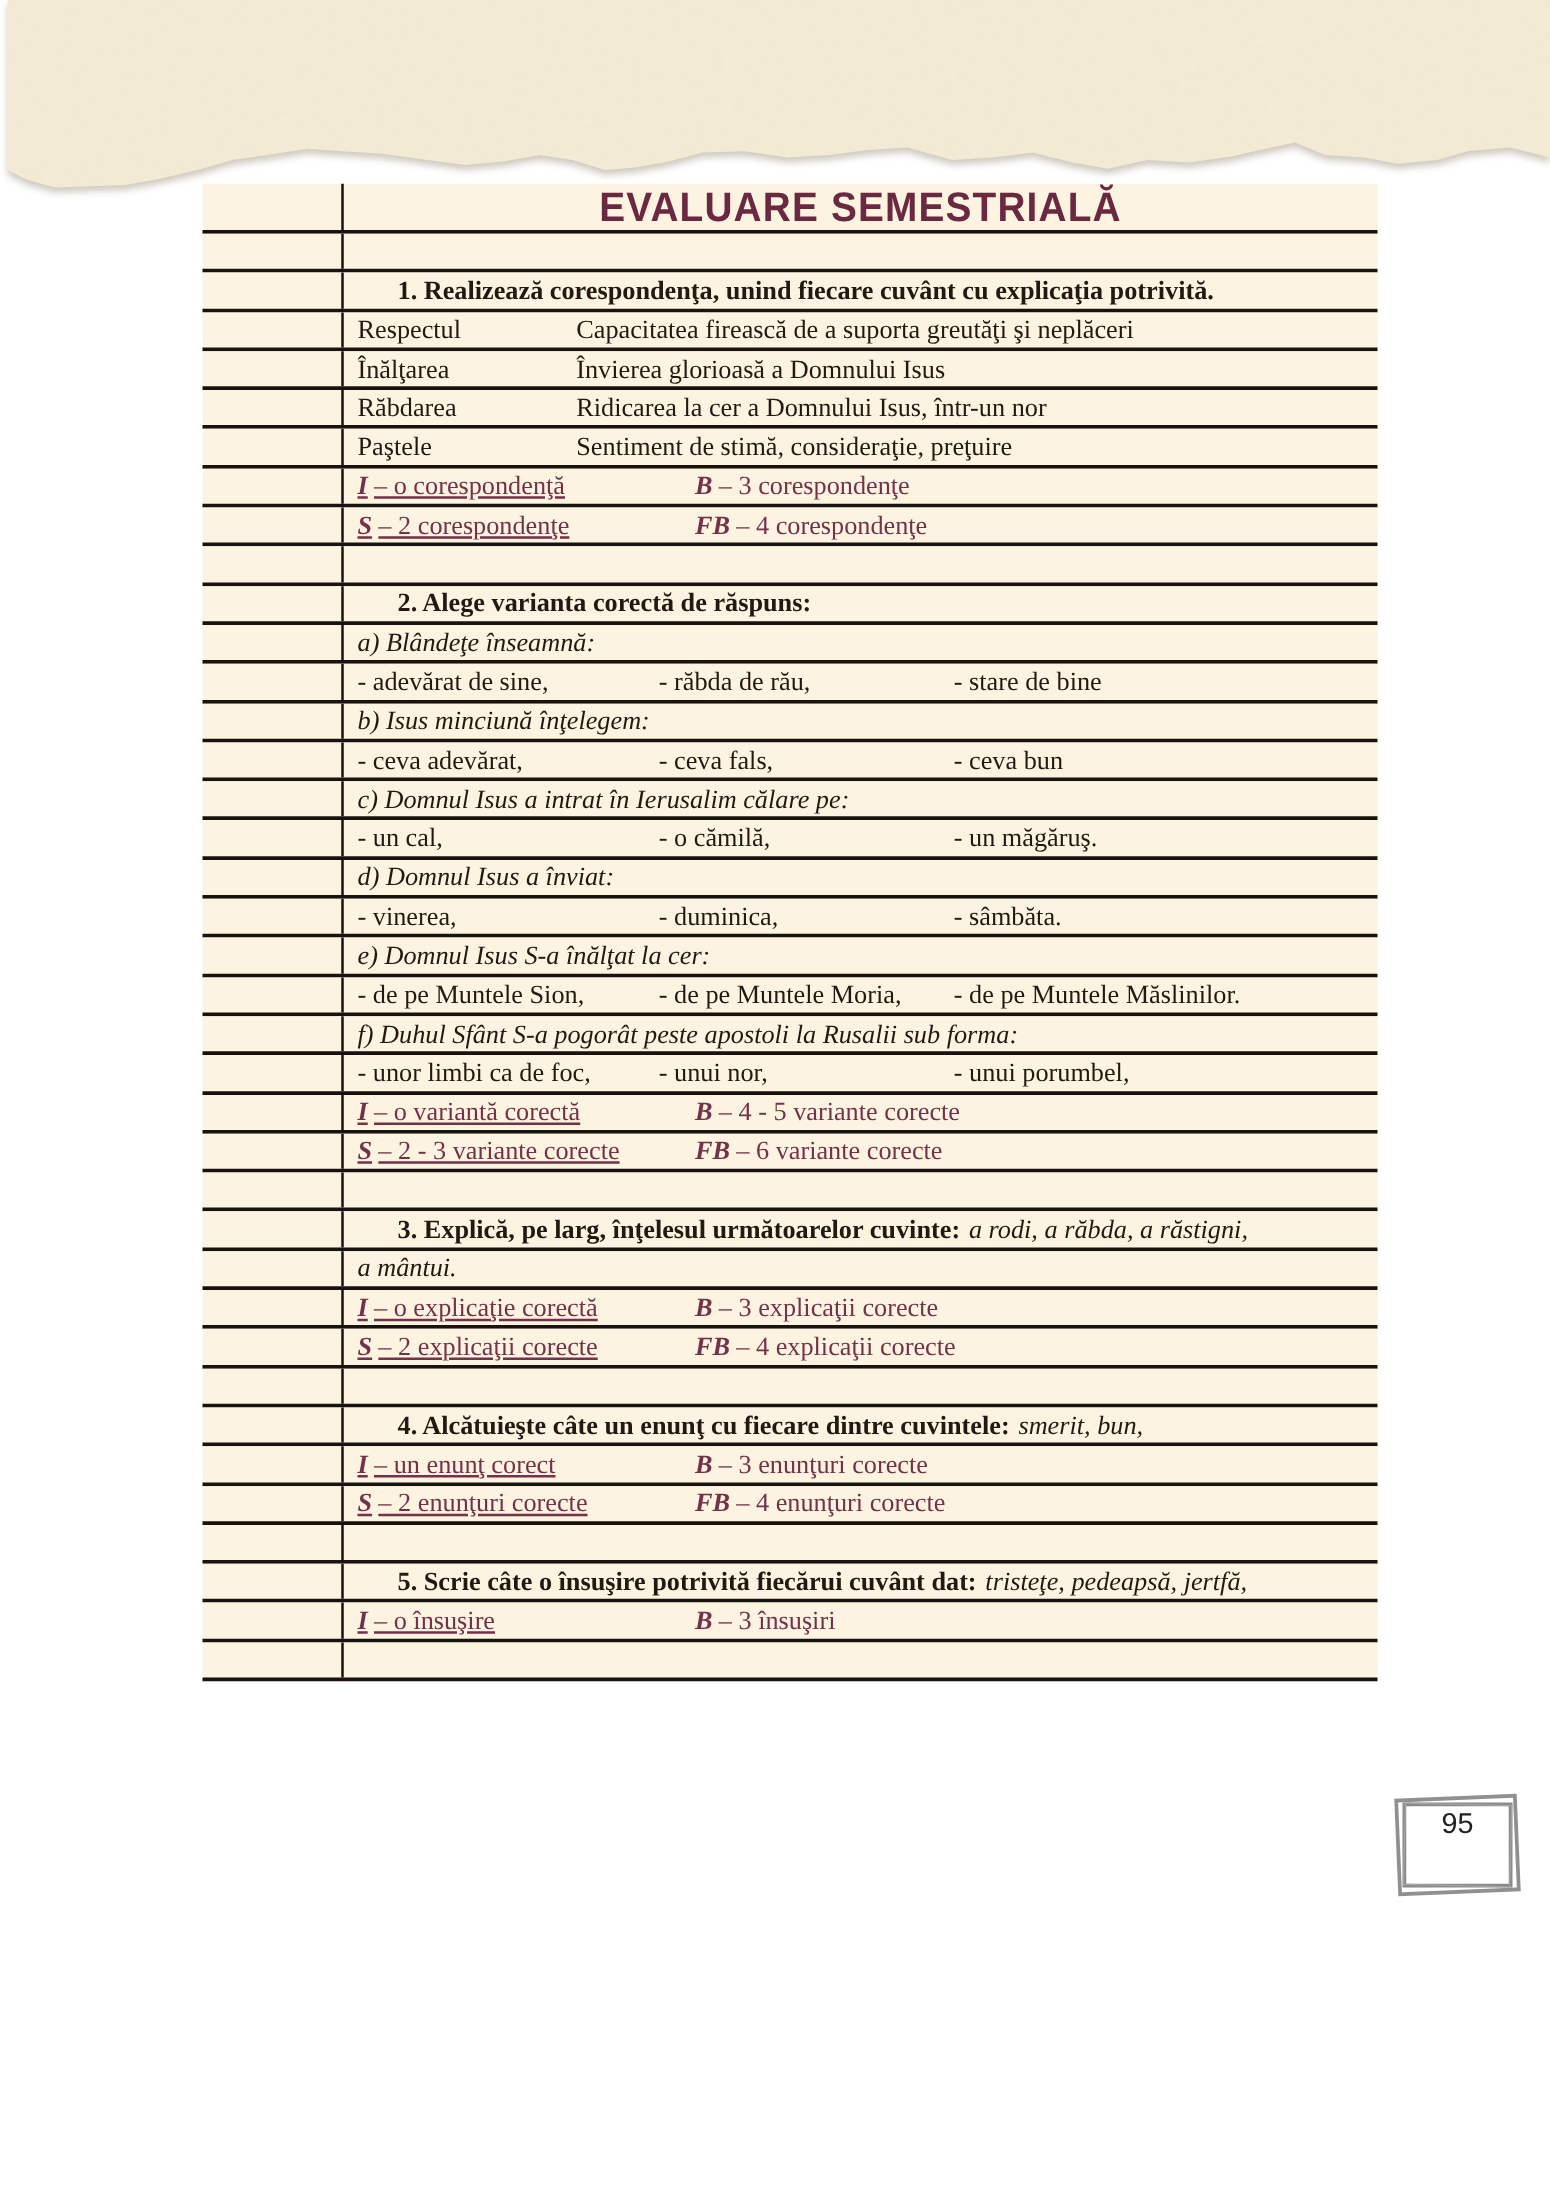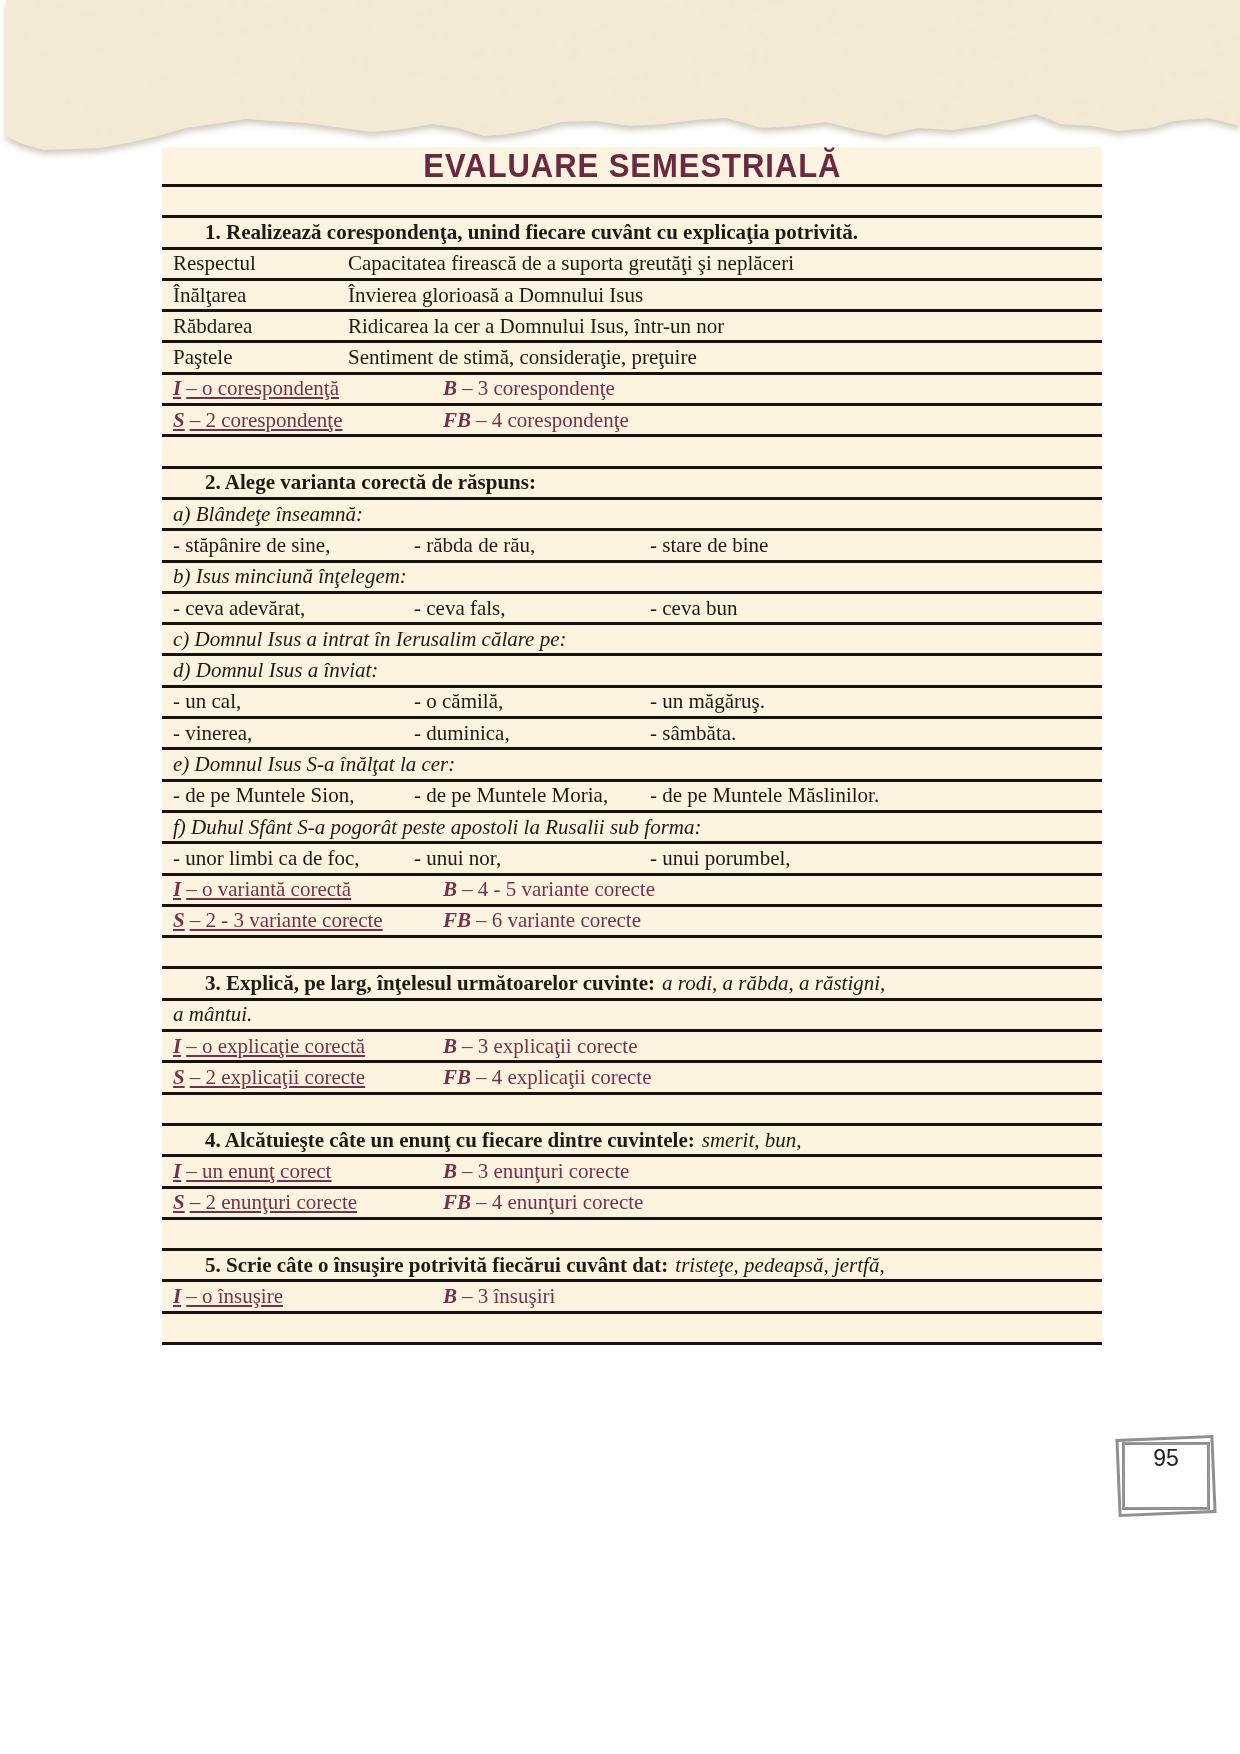--- a/index.html
+++ b/index.html
@@ -17,21 +17,20 @@
   
   .worksheet{
     position:absolute;left:162px;top:147px;width:940px;
   }
   .row{
     display:flex;
     height:31.3px;
     background:#fcf3e1;
     border-bottom:3px solid #181310;
     box-sizing:border-box;
-    flex-direction:column;
   }
   .row.title{height:40px;}
   .cell-left{
     width:113px;flex:none;
     border-right:2px solid #181310;
     box-sizing:border-box;
   }
   .cell-main{
     flex:1;
     display:flex;align-items:center;
@@ -181,21 +180,21 @@
     </div>
     <div class="row subquestion">
       <div class="cell-left"></div>
       <div class="cell-main">
         <span class="subq-text">a) Blândeţe înseamnă:</span>
       </div>
     </div>
     <div class="row options">
       <div class="cell-left"></div>
       <div class="cell-main">
-        <span class="opt1">- stăpânire de sine,</span>
+        <span class="opt1">- adevărat de sine,</span>
         <span class="opt2">- răbda de rău,</span>
         <span class="opt3">- stare de bine</span>
       </div>
     </div>
     <div class="row subquestion">
       <div class="cell-left"></div>
       <div class="cell-main">
         <span class="subq-text">b) Isus minciună înţelegem:</span>
       </div>
     </div>
@@ -206,32 +205,32 @@
         <span class="opt2">- ceva fals,</span>
         <span class="opt3">- ceva bun</span>
       </div>
     </div>
     <div class="row subquestion">
       <div class="cell-left"></div>
       <div class="cell-main">
         <span class="subq-text">c) Domnul Isus a intrat în Ierusalim călare pe:</span>
       </div>
     </div>
-    <div class="row subquestion">
-      <div class="cell-left"></div>
-      <div class="cell-main">
-        <span class="subq-text">d) Domnul Isus a înviat:</span>
-      </div>
-    </div>
     <div class="row options">
       <div class="cell-left"></div>
       <div class="cell-main">
         <span class="opt1">- un cal,</span>
         <span class="opt2">- o cămilă,</span>
         <span class="opt3">- un măgăruş.</span>
+      </div>
+    </div>
+    <div class="row subquestion">
+      <div class="cell-left"></div>
+      <div class="cell-main">
+        <span class="subq-text">d) Domnul Isus a înviat:</span>
       </div>
     </div>
     <div class="row options">
       <div class="cell-left"></div>
       <div class="cell-main">
         <span class="opt1">- vinerea,</span>
         <span class="opt2">- duminica,</span>
         <span class="opt3">- sâmbăta.</span>
       </div>
     </div>

